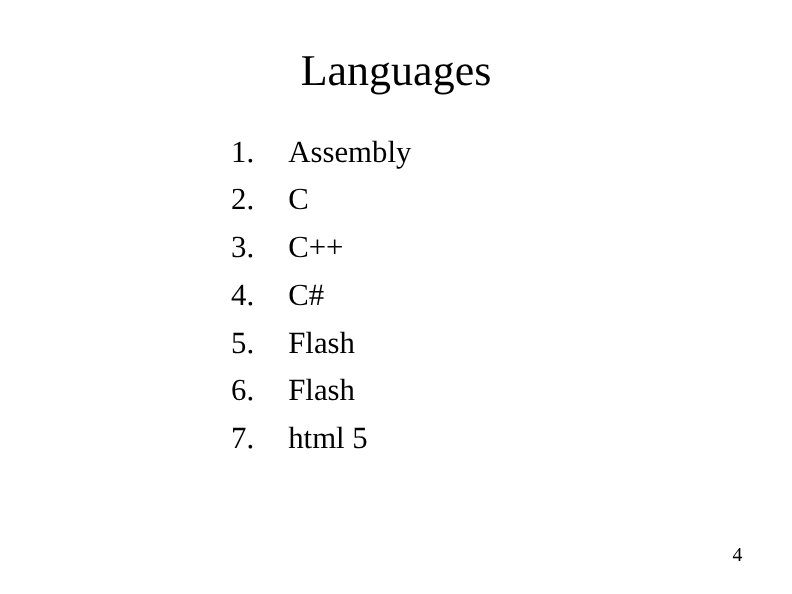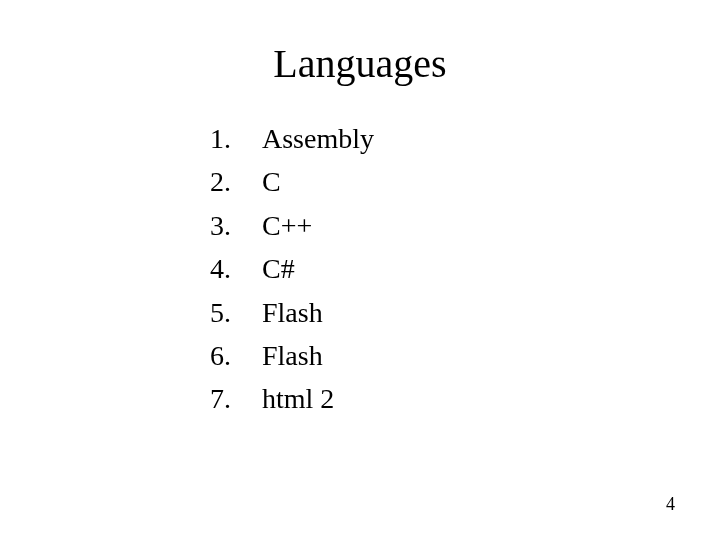--- a/index.html
+++ b/index.html
@@ -78,18 +78,18 @@
     <div class="list-item">
       <span class="list-number">5.</span>
       <span class="list-text">Flash</span>
     </div>
     <div class="list-item">
       <span class="list-number">6.</span>
       <span class="list-text">Flash</span>
     </div>
     <div class="list-item">
       <span class="list-number">7.</span>
-      <span class="list-text">html 2</span>
+      <span class="list-text">html 5</span>
     </div>
   </div>
 
   <div class="page-number">4</div>
 </div>
 
 </body></html>

